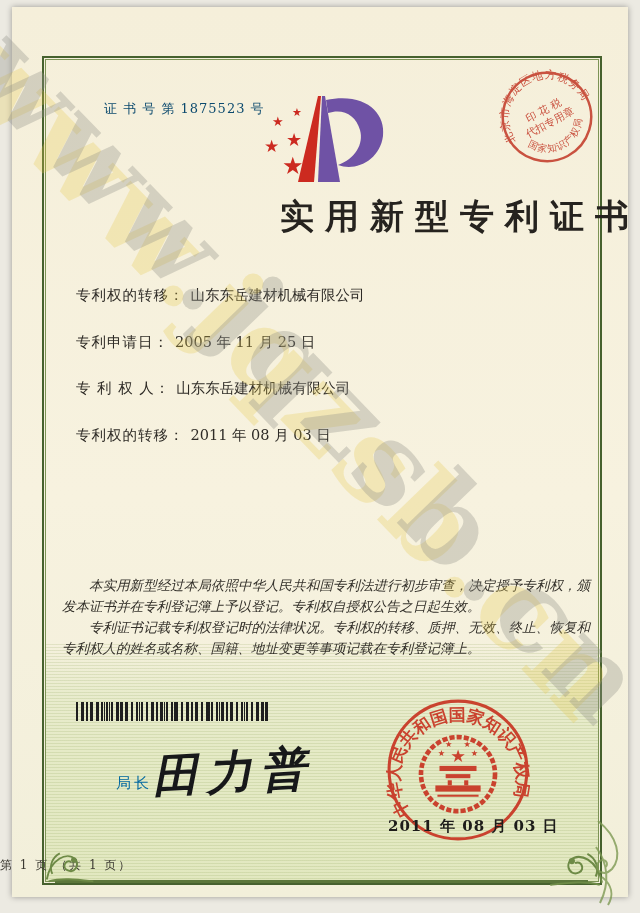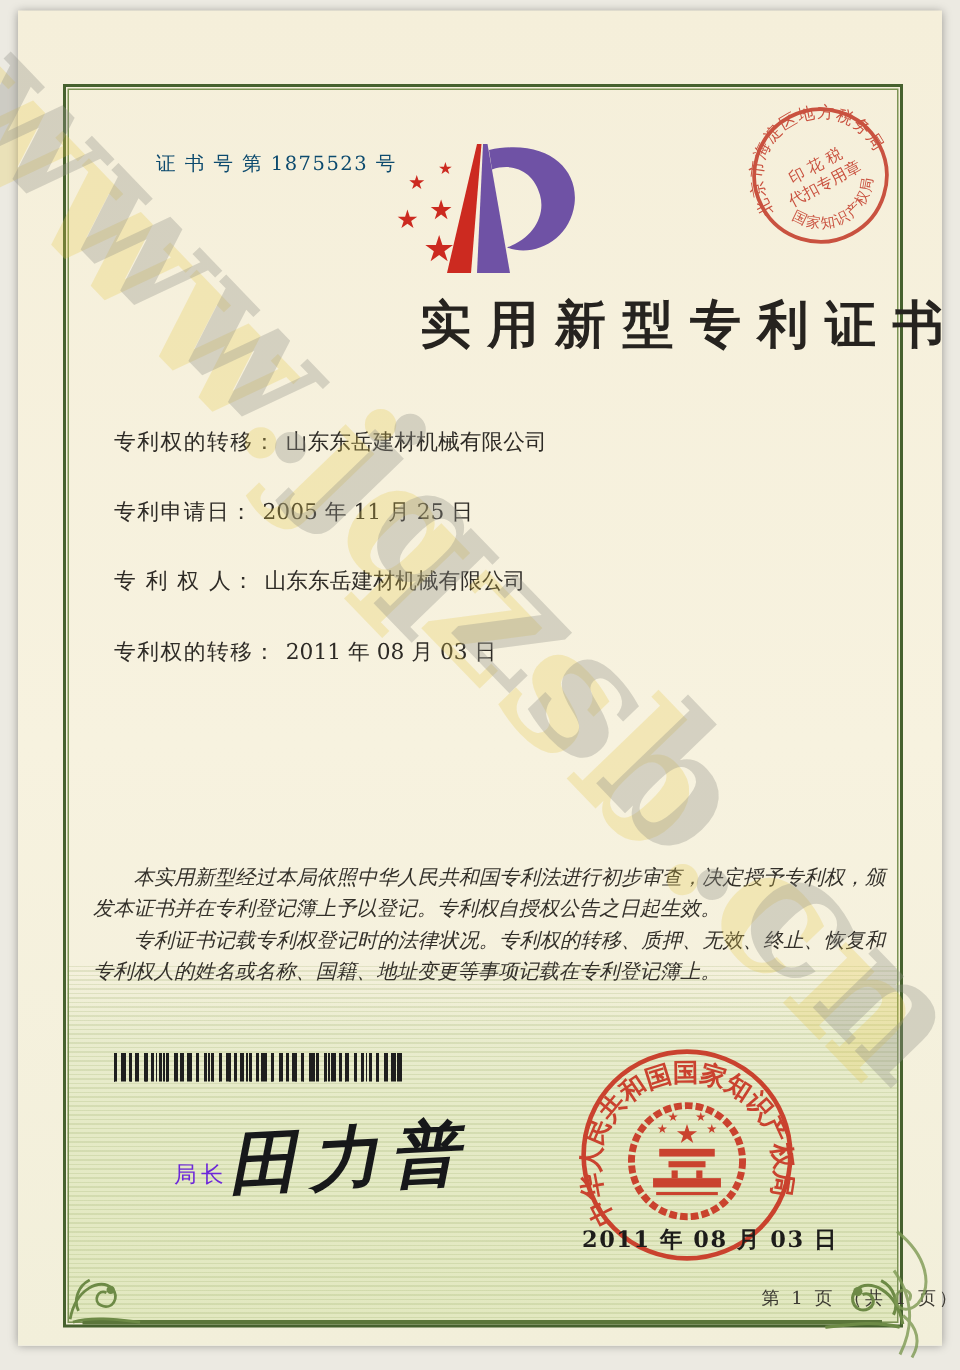--- a/index.html
+++ b/index.html
@@ -72,34 +72,34 @@
   .paragraphs p { text-indent:2em; }
   .barcode {
     position:absolute; left:76px; top:702px; width:193px; height:19px;
     background:
       repeating-linear-gradient(90deg,#1e1e1e 0 2px, rgba(0,0,0,0) 2px 5px),
       repeating-linear-gradient(90deg,#1e1e1e 0 1px, rgba(0,0,0,0) 1px 7px),
       repeating-linear-gradient(90deg,#1e1e1e 0 1px, rgba(0,0,0,0) 1px 11px);
   }
   .director {
     position:absolute; left:116px; top:774px;
-    font-size:15px; letter-spacing:3px; color:#6d28d9;
+    font-size:15px; letter-spacing:3px; color:#0369a1;
   }
   .signature {
     position:absolute; left:152px; top:742px;
     font-size:46px; font-style:italic; letter-spacing:8px;
     color:#17181a; transform:rotate(-3deg); font-weight:bold;
   }
   .office-seal { position:absolute; left:386px; top:698px; width:144px; height:144px; opacity:0.95; }
   .seal-date {
     position:absolute; left:388px; top:817px;
     font-size:15px; font-weight:bold; letter-spacing:1px; color:#1d1c1a;
   }
   .footer-page {
-    position:absolute; left:0; right:0; top:857px; text-align:right;
+    position:absolute; left:0; right:11px; top:857px; text-align:left;
     font-size:12px; letter-spacing:2px; color:#3c3a32;
   }
   .corner-ornament { position:absolute; z-index:5; }
   .co-bl { left:42px; bottom:26px; width:58px; height:56px; }
   .co-br { right:34px; bottom:22px; width:62px; height:62px; transform:scaleX(-1); }
   .co-br2 { right:2px; bottom:6px; width:46px; height:90px; transform:scaleX(-1); opacity:0.8; }
 </style>
 </head>
 <body>
 

